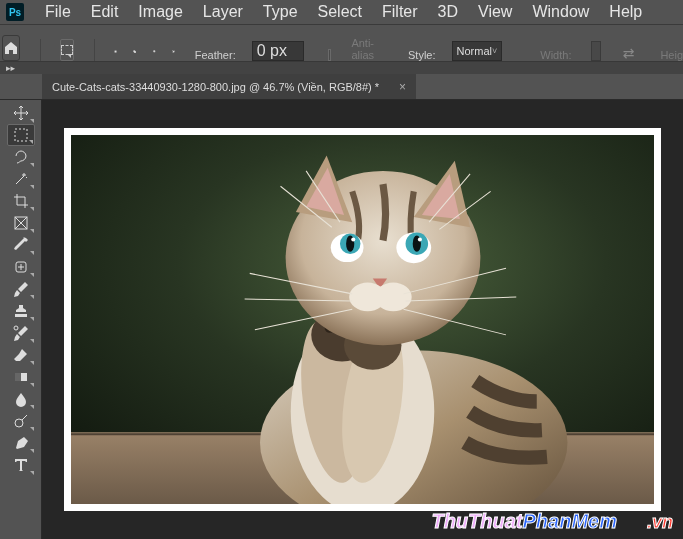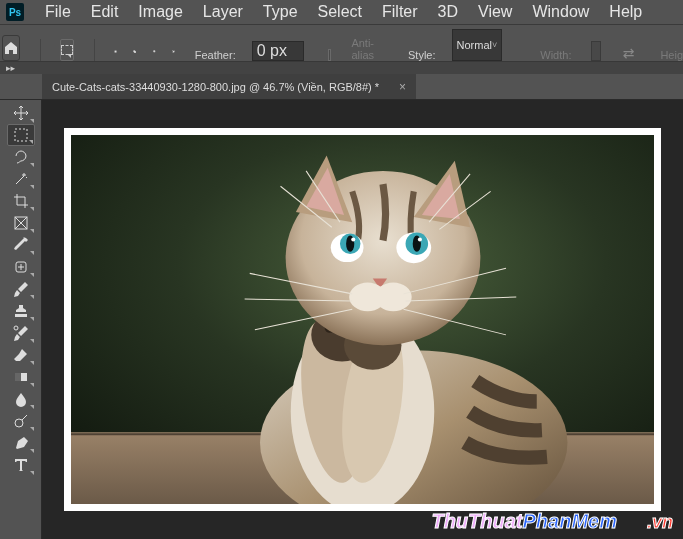--- a/index.html
+++ b/index.html
@@ -15,21 +15,21 @@
 .home-btn { width:26px; height:26px; display:flex; align-items:center; justify-content:center; background:#535353; border:1px solid #3a3a3a; border-radius:3px; }
 .mode-btn { width:28px; height:22px; display:flex; align-items:center; justify-content:center; border:1px solid #6a6a6a; border-radius:2px; position:relative; }
 .mode-rect { width:12px; height:10px; border:1px dashed #ccc; }
 .mode-tri { position:absolute; right:2px; bottom:2px; width:0; height:0; border-left:4px solid transparent; border-top:4px solid #ccc; }
 .sep { width:1px; height:22px; background:#444; margin:0 4px; }
 .pathop { width:18px; height:18px; display:flex; align-items:center; justify-content:center; position:relative; }
 .opt-label { color:#d0d0d0; font-size:11px; margin-left:4px; }
 .opt-label.dim { color:#7a7a7a; }
 .feather-input { width:52px; height:20px; background:#383838; border:1px solid #2a2a2a; color:#ddd; font-size:16px; padding:0 4px; }
 .checkbox { width:12px; height:12px; border:1px solid #6a6a6a; background:#4a4a4a; margin-left:8px; }
-.style-select { width:66px; height:32px; background:#383838; border:1px solid #2a2a2a; color:#ddd; font-size:11px; padding:0 4px; display:flex; align-items:center; justify-content:space-between; }
+.style-select { width:66px; height:20px; background:#383838; border:1px solid #2a2a2a; color:#ddd; font-size:11px; padding:0 4px; display:flex; align-items:center; justify-content:space-between; }
 .chev { font-size:9px; color:#aaa; }
 .width-input { width:44px; height:20px; background:#484848; border:1px solid #3a3a3a; margin-left:4px; }
 .swap-btn { color:#888; font-size:14px; margin:0 6px; }
 
 
 .tabrow { background:#434343; height:12px; position:relative; }
 .panel-toggle { position:absolute; left:6px; top:1px; color:#ccc; font-size:9px; }
 
 .tabstrip { background:#535353; display:flex; padding-left:42px; height:26px; border-bottom:1px solid #2a2a2a; }
 .doctab { background:#3f3f3f; color:#ddd; font-size:11px; padding:5px 10px; display:flex; align-items:center; gap:20px; border-top:1px solid #3f3f3f; }

